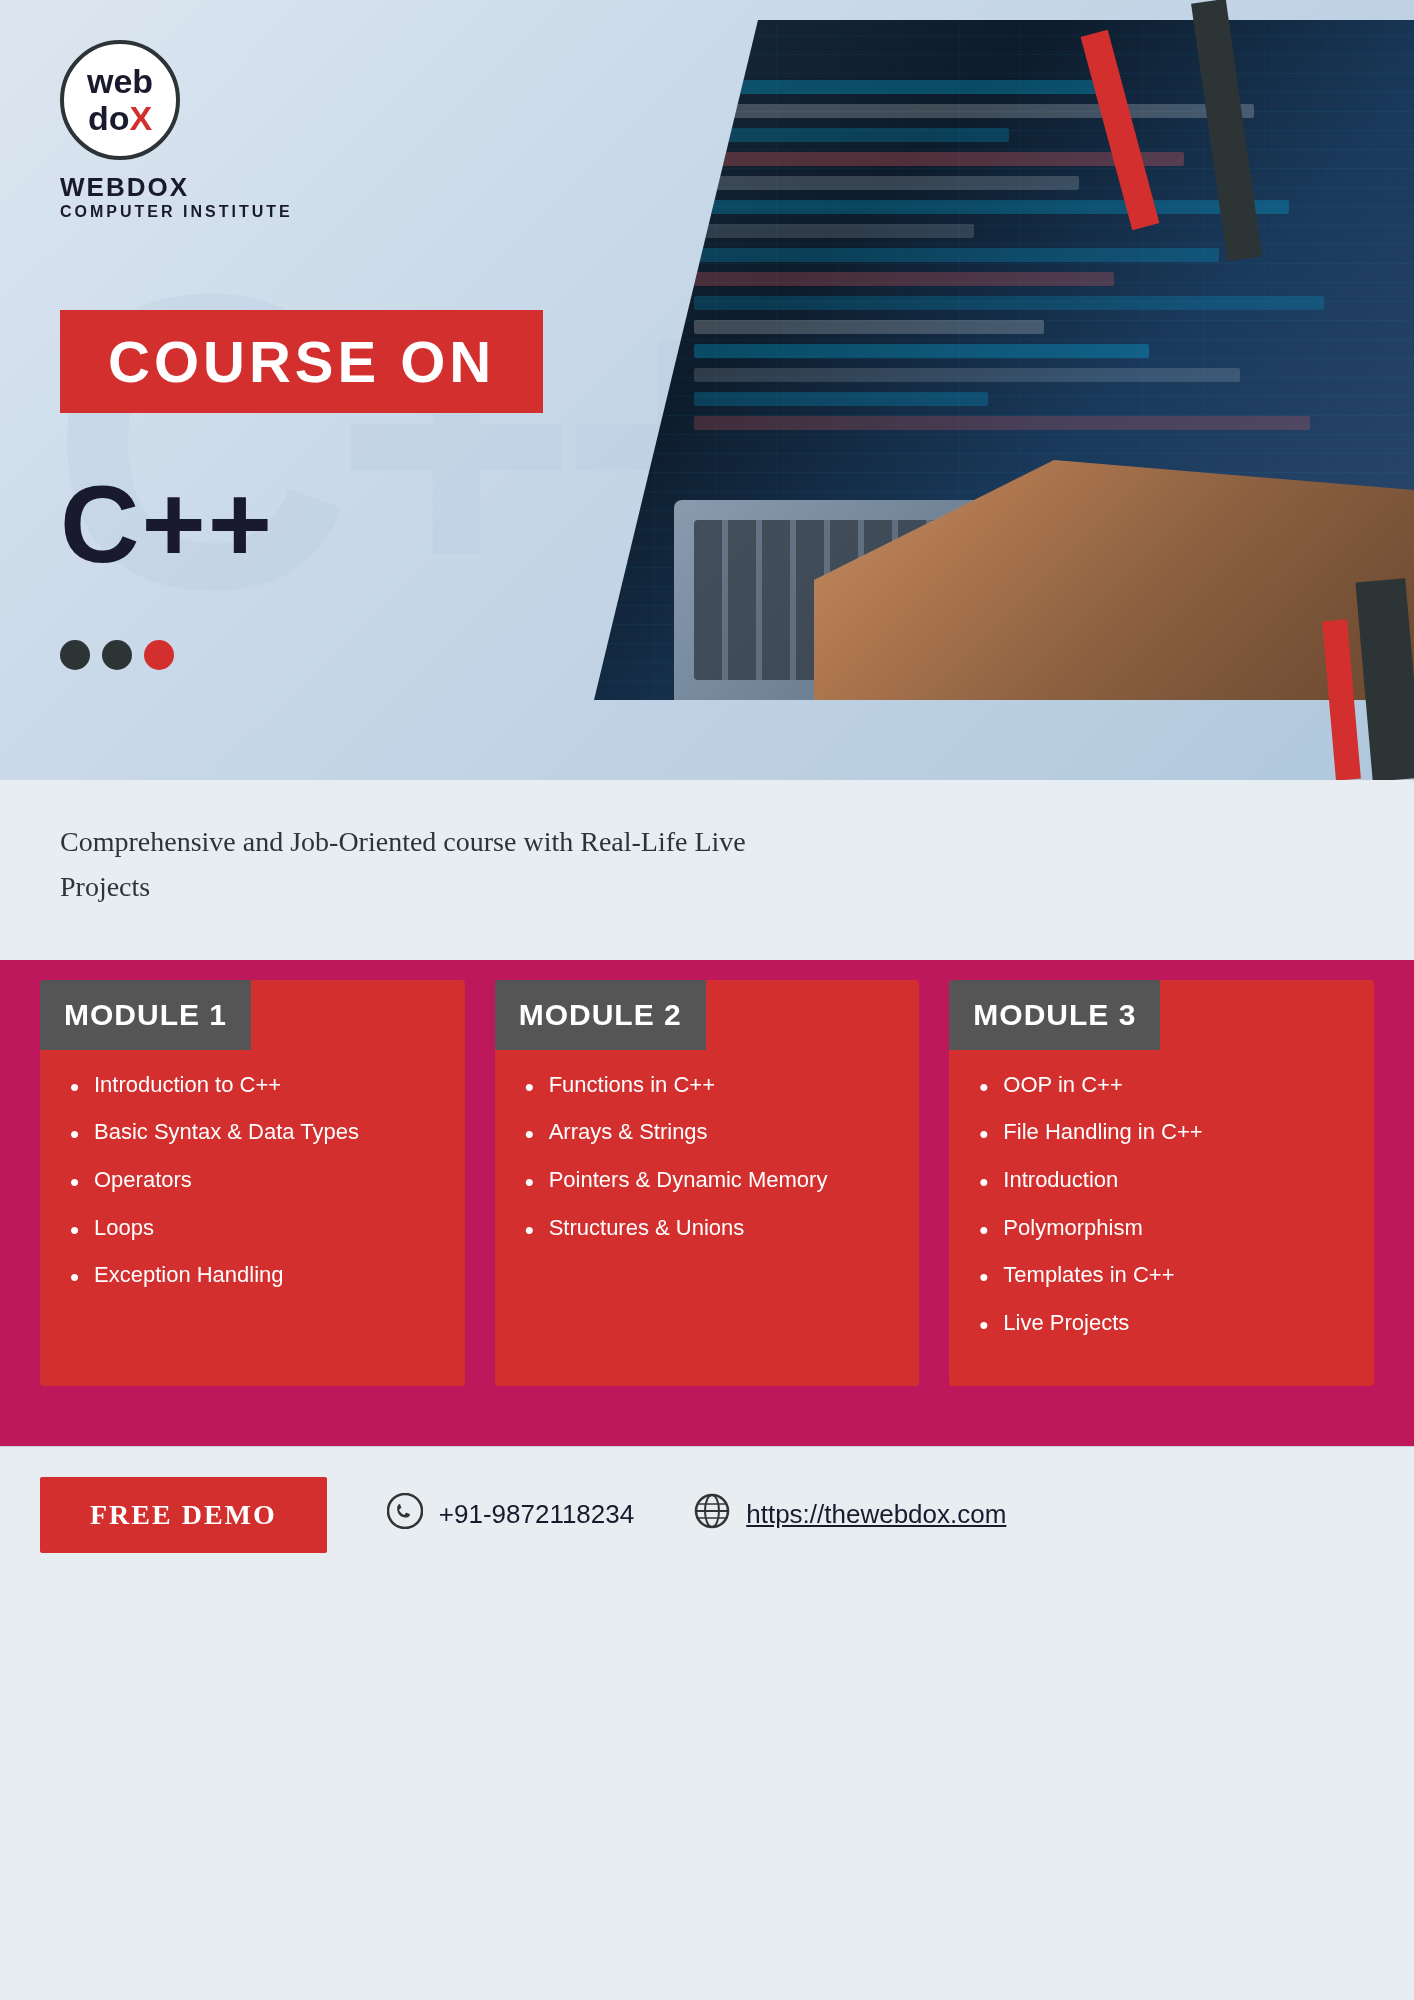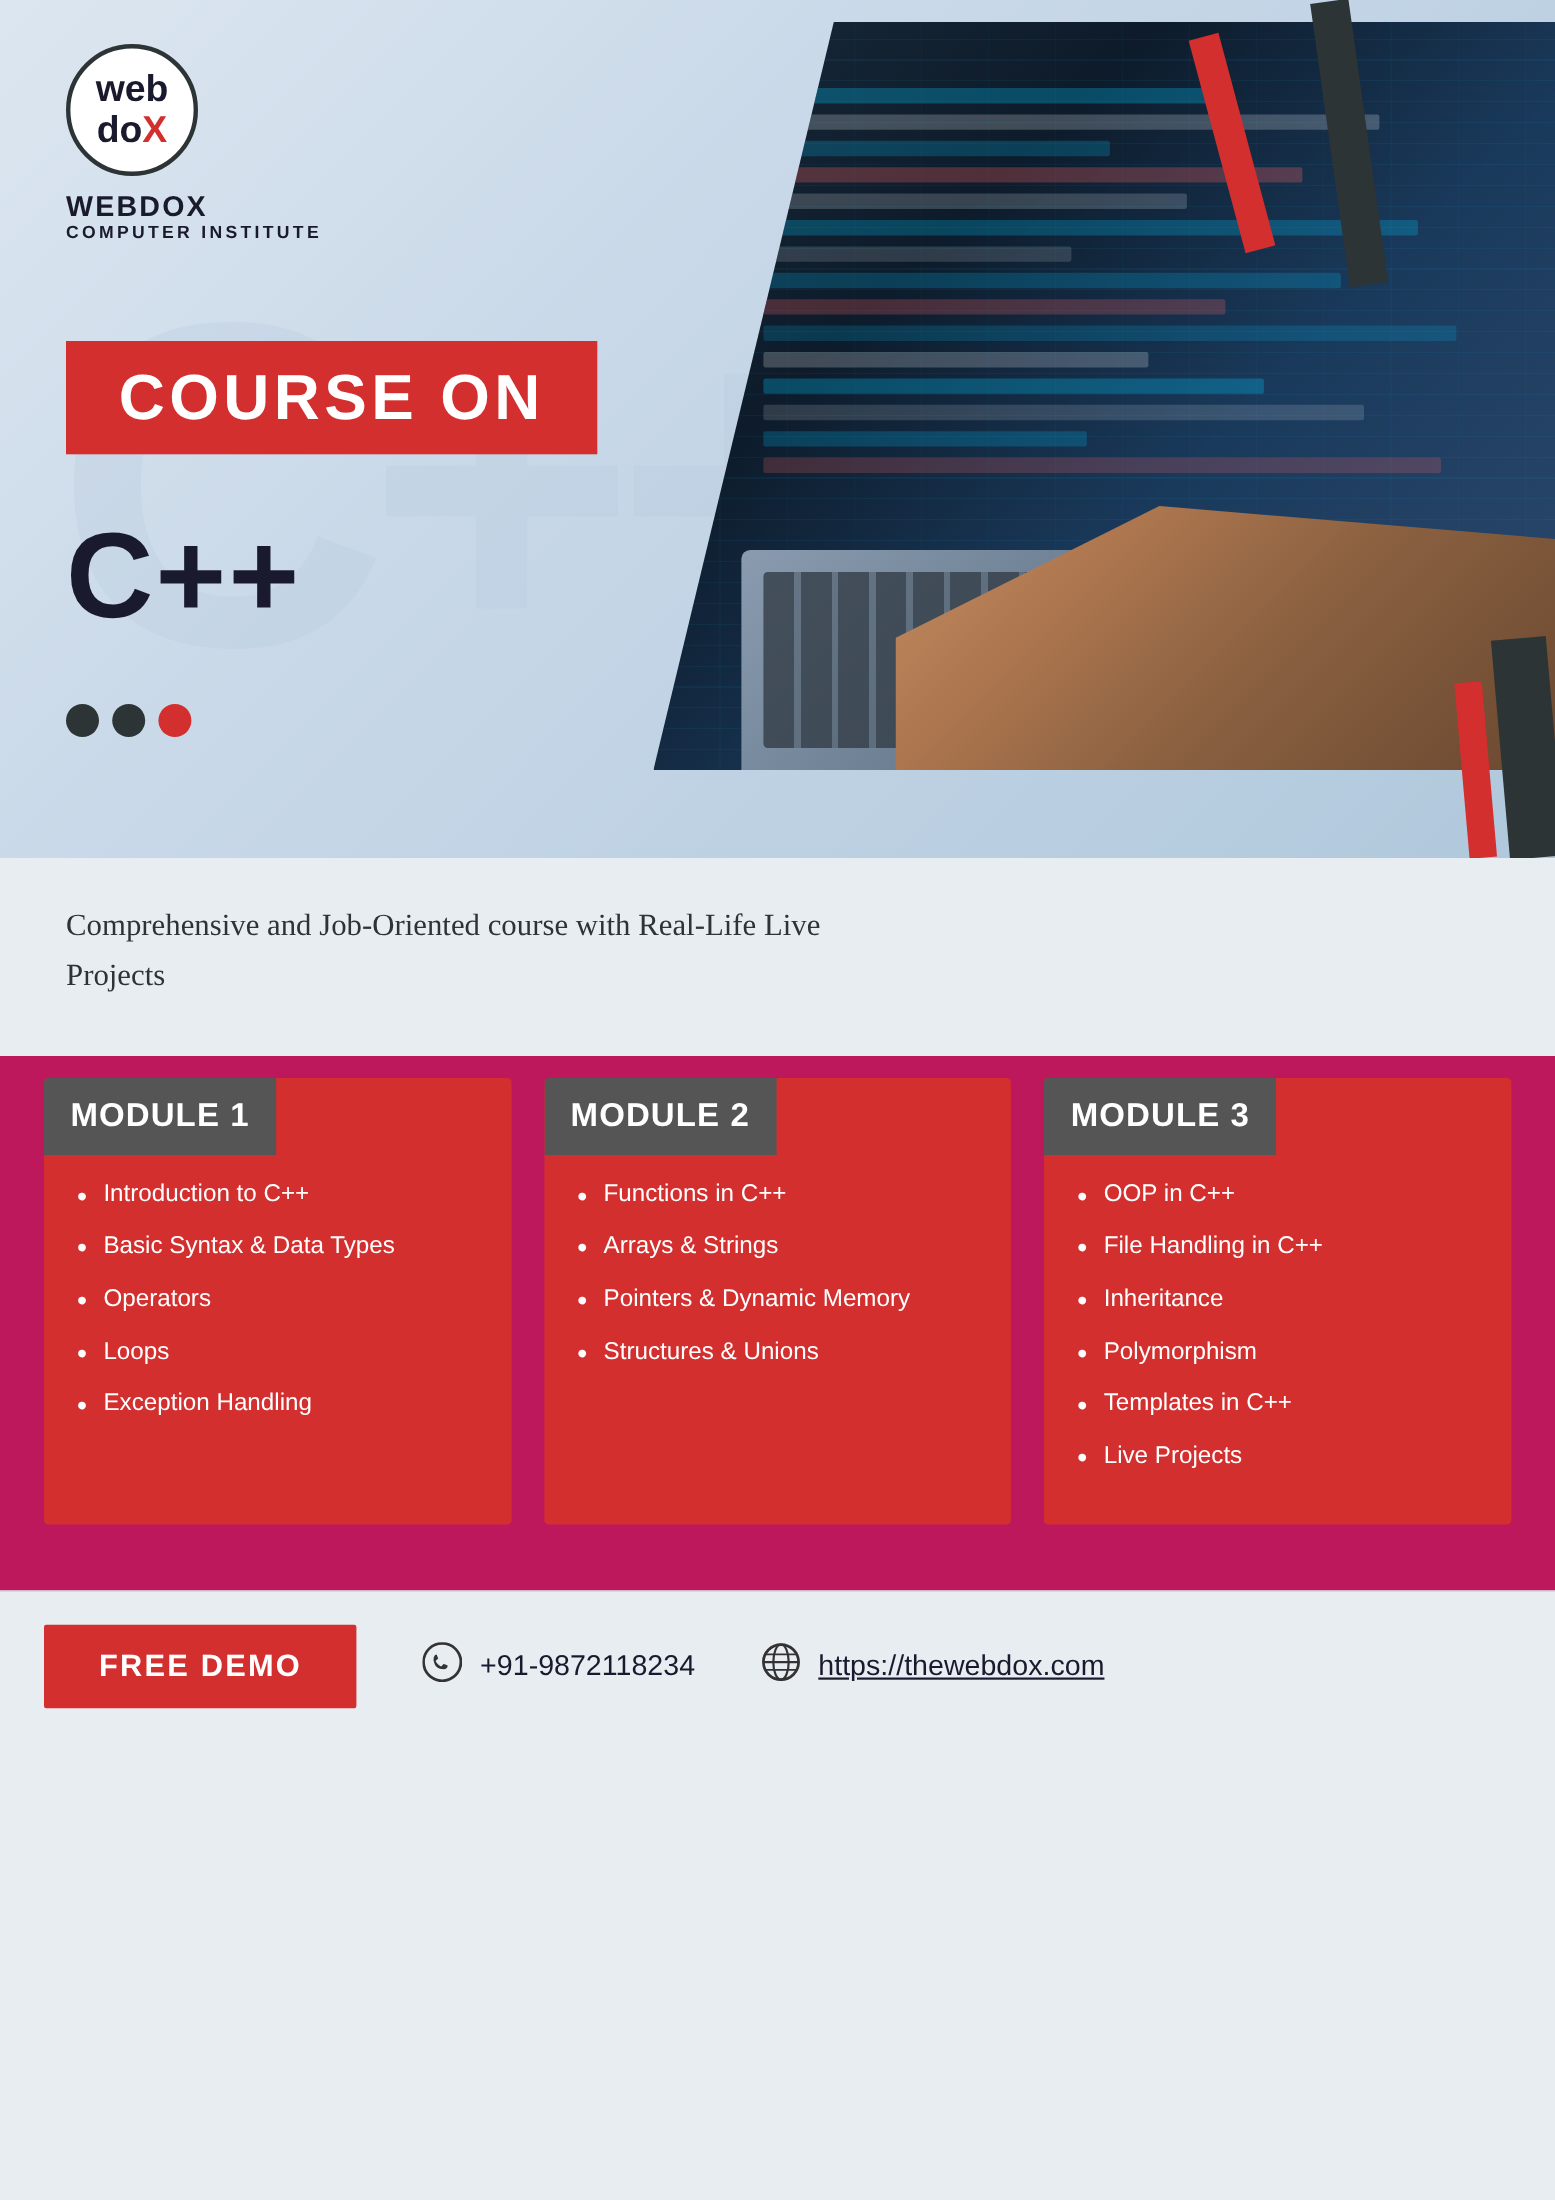--- a/index.html
+++ b/index.html
@@ -367,20 +367,21 @@
       background: #d32f2f;
       padding: 22px 50px;
       border-radius: 2px;
     }
 
     .free-demo-text {
       font-size: 28px;
       font-weight: 900;
       color: white;
       letter-spacing: 2px;
+      font-family: Liberation Serif, serif;
     }
 
     .contact-item {
       display: flex;
       align-items: center;
       gap: 16px;
     }
 
     .contact-icon {
       font-size: 32px;
@@ -489,21 +490,21 @@
       </ul>
     </div>
 
     <div class="module-card">
       <div class="module-header">
         <span class="module-header-text">MODULE 3</span>
       </div>
       <ul class="module-items">
         <li class="module-item">OOP in C++</li>
         <li class="module-item">File Handling in C++</li>
-        <li class="module-item">Inheritance</li>
+        <li class="module-item">Introduction</li>
         <li class="module-item">Polymorphism</li>
         <li class="module-item">Templates in C++</li>
         <li class="module-item">Live Projects</li>
       </ul>
     </div>
 
   </div>
 
   <div class="footer-section">
 

